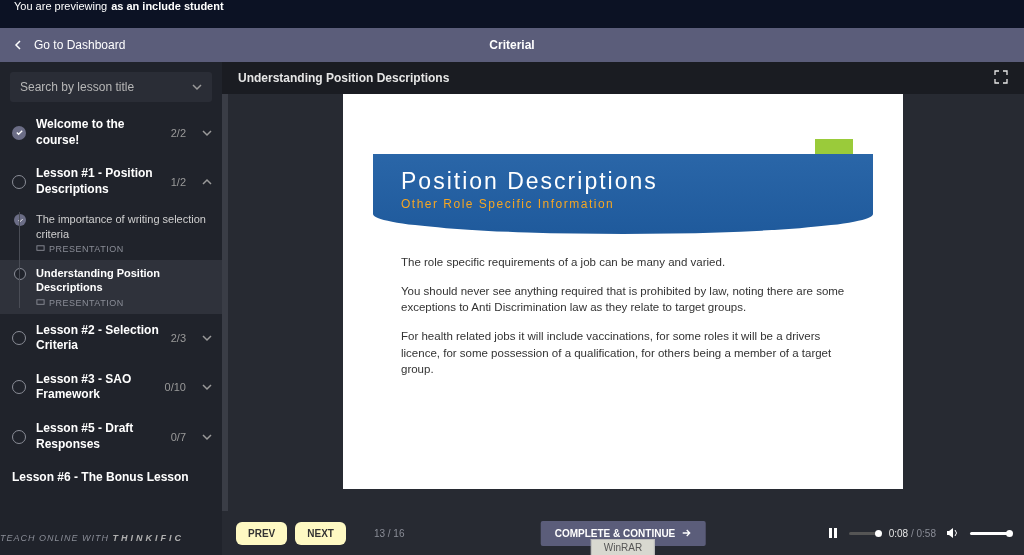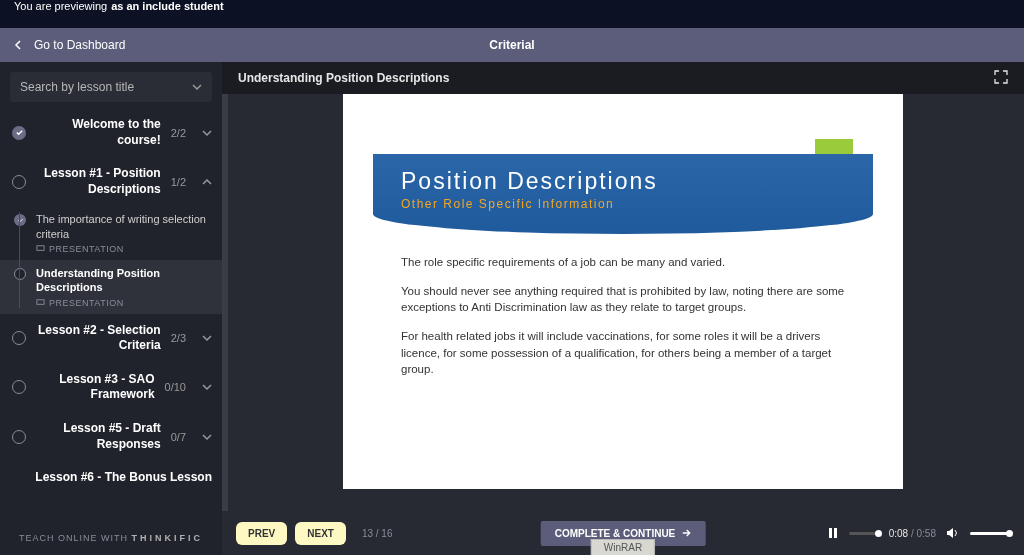--- a/index.html
+++ b/index.html
@@ -11,50 +11,50 @@
   .header .title { position: absolute; left: 0; right: 0; text-align: center; font-weight: 600; pointer-events: none; }
   .body { display: flex; height: calc(555px - 28px - 34px); }
   .sidebar { width: 222px; background: #20232b; display: flex; flex-direction: column; font-size: 12px; }
   .search { margin: 10px 10px 6px 10px; height: 30px; background: #2a2d36; border-radius: 3px; display: flex; align-items: center; justify-content: space-between; padding: 0 10px; color: #b7b7b7; cursor: pointer; }
   .lesson-list { flex: 1; overflow: hidden; }
   .lesson { display: flex; align-items: center; padding: 9px 10px 9px 12px; gap: 10px; }
   .lesson.bold .lesson-title { font-weight: 700; color: #fff; }
   .lesson .circle { width: 14px; height: 14px; border: 1.5px solid #8a8d97; border-radius: 50%; flex-shrink: 0; background: transparent; }
   .lesson .circle.done { border: none; background: #6b6d86; display: flex; align-items: center; justify-content: center; }
   .lesson .circle.done svg { width: 9px; height: 9px; }
-  .lesson-title { flex: 1; color: #d8d8d8; line-height: 1.3; text-align: right; }
+  .lesson-title { flex: 1; color: #d8d8d8; line-height: 1.3; }
   .lesson-prog { color: #9a9a9a; font-size: 11px; margin-right: 6px; }
   .lesson .chev { color: #9a9a9a; }
   .subitem { display: flex; align-items: flex-start; padding: 6px 10px 6px 14px; gap: 10px; }
   .subitem .dot { width: 12px; height: 12px; border-radius: 50%; margin-top: 2px; flex-shrink: 0; }
   .subitem .dot.done { background: #6b6d86; display:flex;align-items:center;justify-content:center;}
   .subitem .dot.done svg{width:7px;height:7px;}
   .subitem .dot.open { border: 1.5px solid #8a8d97; background:#20232b;}
   .subitem.active { background: #2f323b; }
   .sub-text { flex: 1; }
   .sub-title { color: #d0d0d0; font-size: 11px; line-height: 1.3; }
   .sub-type { color: #8a8d97; font-size: 9px; letter-spacing: 0.5px; margin-top: 3px; display:flex;align-items:center;gap:4px;}
   .sub-type svg{width:9px;height:9px;}
   .timeline { position:absolute; left:19px; width:1px; background:#4a4d56; }
-  .sidebar-footer { text-align: center; padding: 12px 0; color: #8a8d97; font-size: 9px; letter-spacing: 1px; }
+  .sidebar-footer { padding: 12px 0; color: #8a8d97; font-size: 9px; letter-spacing: 1px; font-style: italic; }
   .sidebar-footer .brand { font-weight:700; letter-spacing:3px; color:#b0b0b0;}
   .main { flex: 1; background: #1a1c22; display: flex; flex-direction: column; position: relative; }
   .content-header { height: 32px; display: flex; align-items: center; justify-content: space-between; padding: 0 16px; color: #e6e6e6; font-size: 12px; font-weight: 600; }
   .slide-area { flex: 1; background: #272a32; display: flex; align-items: flex-start; justify-content: center; padding: 0 10px; position:relative;}
   .slide-area::before{content:"";position:absolute;left:0;top:0;bottom:0;width:6px;background:#3a3d46;}
   .slide { width: 560px; height: 395px; background: #fff; color: #333; position: relative; }
   .banner { position: absolute; top: 60px; left: 30px; right: 30px; height: 80px; background: linear-gradient(180deg,#2a66a8 0%, #1f5a9c 100%); border-radius: 0 0 60% 60% / 0 0 30% 30%; padding: 14px 28px 0 28px; }
   .banner-title { color: #fff; font-size: 23px; letter-spacing: 2px; font-weight: 400; }
   .banner-sub { color: #f5a623; font-size: 12px; letter-spacing: 1.5px; margin-top: 2px; }
   .page-badge { position:absolute; top:45px; right:50px; width:38px;height:40px;background:#9acb3a;color:#fff;display:flex;align-items:center;justify-content:center;font-size:15px;font-weight:300;}
   .slide-body { position: absolute; top: 160px; left: 58px; right: 58px; font-size: 11.5px; color: #333; line-height: 1.45; }
   .slide-body p { margin-bottom: 12px; }
   .bottom-bar { height: 44px; background: #272a32; display: flex; align-items: center; padding: 0 14px; gap: 8px; font-size: 10px; position:relative;}
   .btn { background: #fef9c3; color: #333; border: none; padding: 6px 12px; font-size: 10px; font-weight: 600; border-radius: 6px; cursor: pointer; }
-  .slide-count { color: #8a8d97; margin-left: 8px; font-size:10px;text-align:center;}
+  .slide-count { color: #8a8d97; margin-left: 20px; font-size:10px;text-align:center;}
   .complete-btn { position:absolute; left:50%; transform:translateX(-50%); background: #5b5d7a; color: #fff; padding: 7px 14px; font-size: 10px; font-weight: 600; border-radius: 2px; border:none; display:flex;align-items:center;gap:6px;cursor:pointer;}
   .player-controls { margin-left: auto; display: flex; align-items: center; gap: 10px; color: #e6e6e6; }
   .progress-track{width:30px;height:3px;background:#555;border-radius:2px;position:relative;}
   .progress-track .knob{position:absolute;right:-3px;top:-2px;width:7px;height:7px;border-radius:50%;background:#fff;}
   .vol-track{width:40px;height:3px;background:#fff;border-radius:2px;position:relative;}
   .vol-track::after{content:"";position:absolute;right:-3px;top:-2px;width:7px;height:7px;border-radius:50%;background:#fff;}
   .time{font-size:10px;}
   .time .dur{color:#8a8d97;}
   .icon-btn{cursor:pointer;display:flex;}
   .taskbar-stub{position:absolute;bottom:0;left:50%;transform:translateX(-50%);background:#d8d8d0;color:#555;font-size:10px;padding:2px 12px;border:1px solid #bbb;border-bottom:none;}

